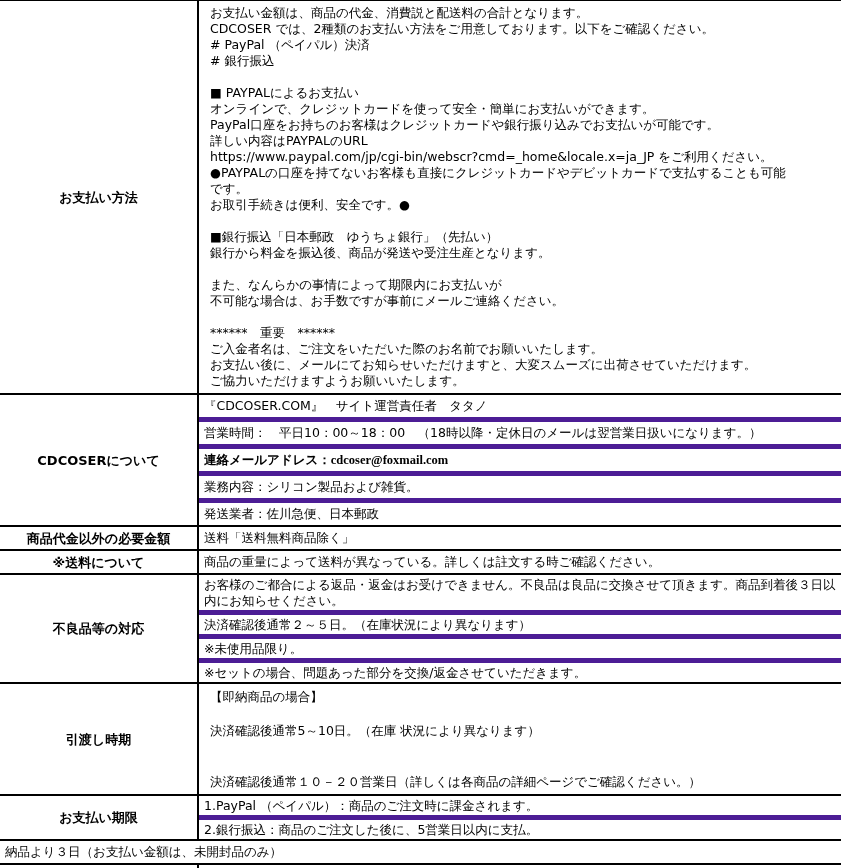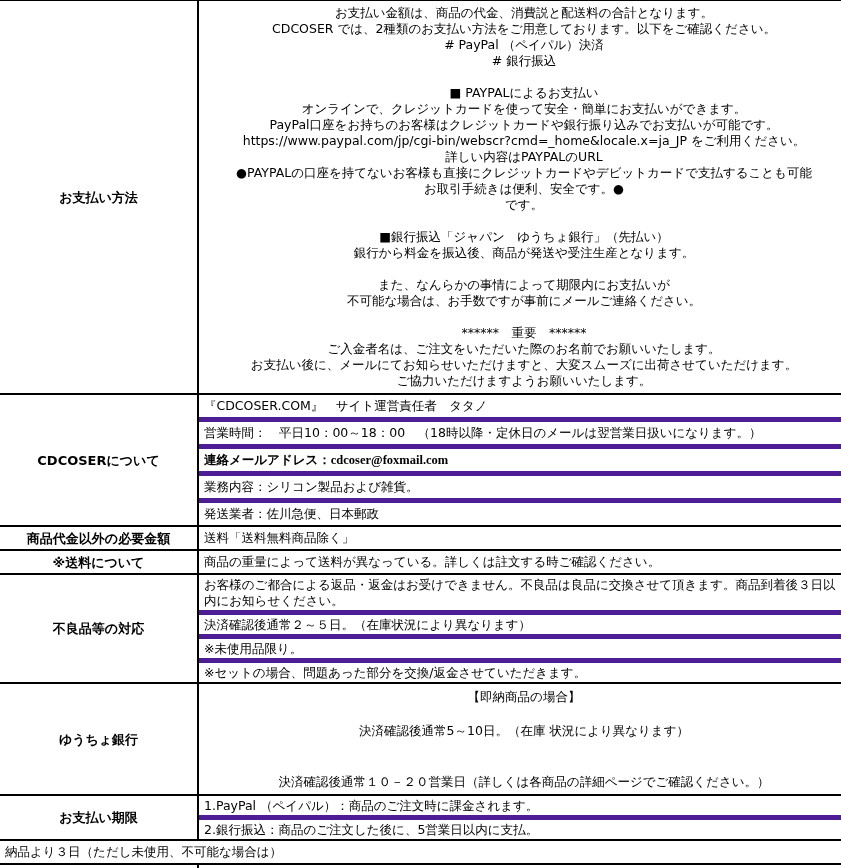--- a/index.html
+++ b/index.html
@@ -32,21 +32,21 @@
     font-size: 13px;
     line-height: 17px;
     padding: 2px 24px;
   }
   .content-cell {
     flex: 1;
     font-size: 12.5px;
     line-height: 16px;
     min-width: 0;
   }
-  .lines { padding: 4px 3px 4px 11px; text-align: center; }
+  .lines { padding: 4px 3px 4px 11px; }
   .line { min-height: 16px; white-space: pre-wrap; word-break: break-all; }
   .tall .line { line-height: 17px; min-height: 17px; }
   .subrow {
     padding: 3px 3px 3px 5px;
     border-bottom: 5px solid #4c1d95;
     white-space: pre-wrap;
     word-break: break-all;
     min-height: 20px;
   }
   .subrow:last-child { border-bottom: none; }
@@ -64,27 +64,27 @@
     <div class="content-cell">
       <div class="lines">
         <div class="line">お支払い金額は、商品の代金、消費説と配送料の合計となります。</div>
         <div class="line">CDCOSER では、2種類のお支払い方法をご用意しております。以下をご確認ください。</div>
         <div class="line"># PayPal （ペイパル）決済</div>
         <div class="line"># 銀行振込</div>
         <div class="line"></div>
         <div class="line">■ PAYPALによるお支払い</div>
         <div class="line">オンラインで、クレジットカードを使って安全・簡単にお支払いができます。</div>
         <div class="line">PayPal口座をお持ちのお客様はクレジットカードや銀行振り込みでお支払いが可能です。</div>
+        <div class="line">詳しい内容はPAYPALのURL</div>
         <div class="line">https://www.paypal.com/jp/cgi-bin/webscr?cmd=_home&amp;locale.x=ja_JP をご利用ください。</div>
-        <div class="line">詳しい内容はPAYPALのURL</div>
         <div class="line">●PAYPALの口座を持てないお客様も直接にクレジットカードやデビットカードで支払することも可能</div>
+        <div class="line">です。</div>
         <div class="line">お取引手続きは便利、安全です。●</div>
-        <div class="line">です。</div>
         <div class="line"></div>
-        <div class="line">■銀行振込「ジャパン　ゆうちょ銀行」（先払い）</div>
+        <div class="line">■銀行振込「日本郵政　ゆうちょ銀行」（先払い）</div>
         <div class="line">銀行から料金を振込後、商品が発送や受注生産となります。</div>
         <div class="line"></div>
         <div class="line">また、なんらかの事情によって期限内にお支払いが</div>
         <div class="line">不可能な場合は、お手数ですが事前にメールご連絡ください。</div>
         <div class="line"></div>
         <div class="line">******　重要　******</div>
         <div class="line">ご入金者名は、ご注文をいただいた際のお名前でお願いいたします。</div>
         <div class="line">お支払い後に、メールにてお知らせいただけますと、大変スムーズに出荷させていただけます。</div>
         <div class="line">ご協力いただけますようお願いいたします。</div>
       </div>
@@ -120,21 +120,21 @@
     <div class="label-cell">不良品等の対応</div>
     <div class="content-cell compact">
       <div class="subrow">お客様のご都合による返品・返金はお受けできません。不良品は良品に交換させて頂きます。商品到着後３日以内にお知らせください。</div>
       <div class="subrow">決済確認後通常２～５日。（在庫状況により異なります）</div>
       <div class="subrow">※未使用品限り。</div>
       <div class="subrow">※セットの場合、問題あった部分を交換/返金させていただきます。</div>
     </div>
   </div>
 
   <div class="row">
-    <div class="label-cell">ゆうちょ銀行</div>
+    <div class="label-cell">引渡し時期</div>
     <div class="content-cell">
       <div class="lines tall">
         <div class="line">【即納商品の場合】</div>
         <div class="line"></div>
         <div class="line">決済確認後通常5～10日。（在庫 状況により異なります）</div>
         <div class="line"></div>
         <div class="line"></div>
         <div class="line">決済確認後通常１０－２０営業日（詳しくは各商品の詳細ページでご確認ください。）</div>
       </div>
     </div>
@@ -143,21 +143,21 @@
   <div class="row">
     <div class="label-cell">お支払い期限</div>
     <div class="content-cell compact">
       <div class="subrow">1.PayPal （ペイパル）：商品のご注文時に課金されます。</div>
       <div class="subrow">2.銀行振込：商品のご注文した後に、5営業日以内に支払。</div>
     </div>
   </div>
 
   <div class="row">
     <div class="content-cell">
-      <div class="single">納品より３日（ただし未使用、不可能な場合は）</div>
+      <div class="single">納品より３日（お支払い金額は、未開封品のみ）</div>
     </div>
   </div>
 
   <div class="row">
     <div class="label-cell">返品時の送料</div>
     <div class="content-cell">
       <div class="single">不良品、誤配時の送料については当社負担。クーリングオフの送料はお客様負担。</div>
     </div>
   </div>
 

